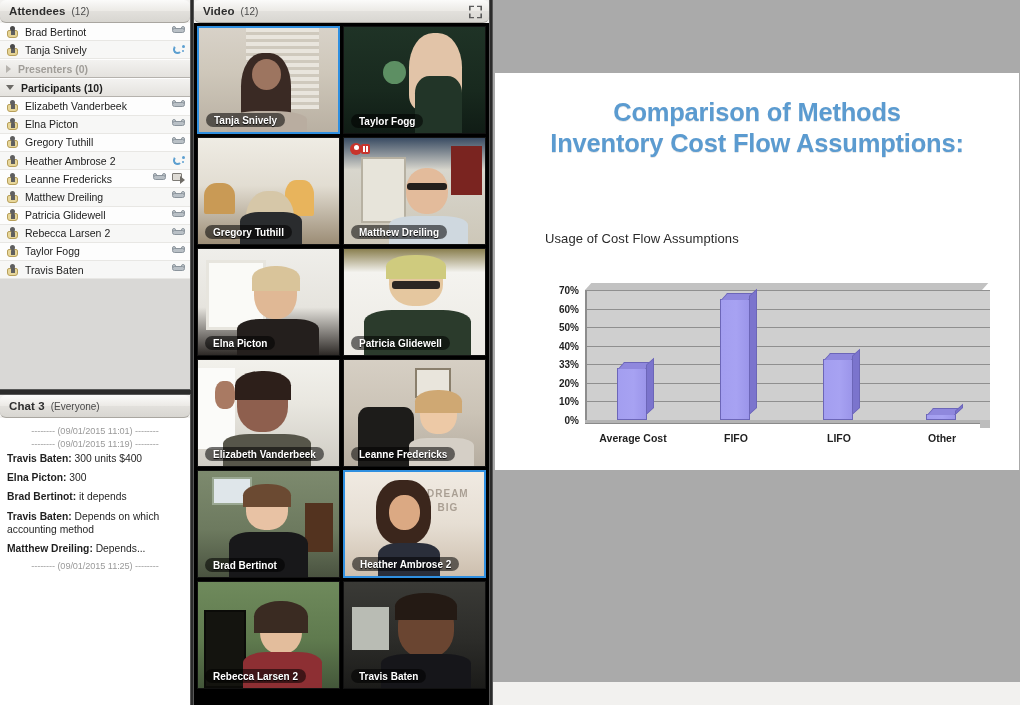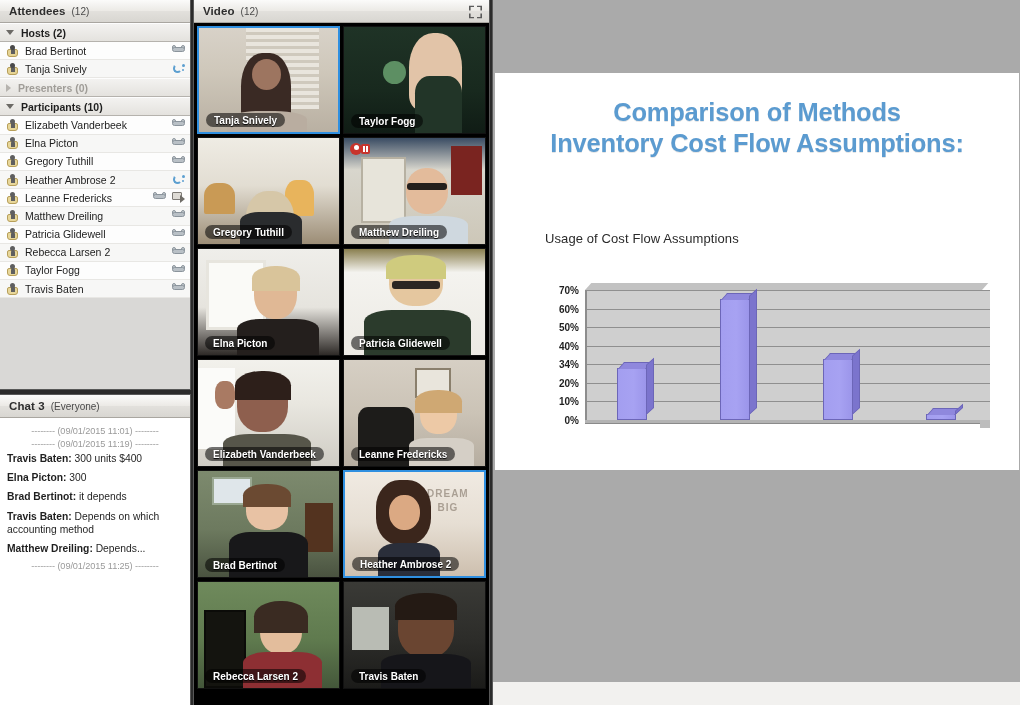--- a/index.html
+++ b/index.html
@@ -13,20 +13,21 @@
 
   
   .pod { position: absolute; background: #f2f1ef; border: 1px solid #585858; }
   .pod-header {
     height: 23px;
     background: linear-gradient(to bottom, #fbfbfa 0%, #eceae6 48%, #e2e0dc 52%, #d8d6d1 100%);
     border-bottom: 1px solid #a9a6a0;
     display: flex; align-items: center;
     padding: 0 6px 0 9px;
     position: relative;
+    border-radius: 6px;
   }
   .pod-title {
     font-size: 11.5px; color: #2e2e2e; font-weight: bold; letter-spacing: .1px;
     white-space: nowrap;
   }
   .pod-count { font-size: 10px; color: #4a4a4a; margin-left: 6px; font-weight: normal; }
   .maximize-btn {
     position: absolute; right: 7px; top: 50%; transform: translateY(-50%);
     width: 13px; height: 13px; cursor: pointer;
   }
@@ -211,24 +212,20 @@
 
 <div id="app">
 
   <div class="pod" id="attendees-pod">
     <div class="pod-header">
       <span class="pod-title">Attendees</span>
       <span class="pod-count">(12)</span>
     </div>
     <div class="att-body">
 
-      <div class="att-group">
-        <span class="tri open"></span>
-        <span>Hosts (2)</span>
-      </div>
 
       <div class="att-row">
         <span class="user-ico host">
             <span class="body"></span>
             <span class="torso"></span>
             <span class="head"></span>
           </span>
         <span class="att-name">Brad Bertinot</span>
         <span class="att-icons">
           <span class="phone-ico">
@@ -575,21 +572,21 @@
         </div>
 
         <div class="chart-wrap">
           <div class="chart-caption">Usage of Cost Flow Assumptions</div>
           <div class="plot">
             <div class="ylabels">
               <span style="top:0%">70%</span>
               <span style="top:14.3%">60%</span>
               <span style="top:28.6%">50%</span>
               <span style="top:42.9%">40%</span>
-              <span style="top:57.1%">34%</span>
+              <span style="top:57.1%">33%</span>
               <span style="top:71.4%">20%</span>
               <span style="top:85.7%">10%</span>
               <span style="top:100%">0%</span>
             </div>
             <div class="plot-top-face"></div>
             <div class="plotarea">
               <div class="gl" style="top:0%"></div>
               <div class="gl" style="top:14.3%"></div>
               <div class="gl" style="top:28.6%"></div>
               <div class="gl" style="top:42.9%"></div>
@@ -610,20 +607,26 @@
                 </div>
               <div class="bar" style="left:339px;height:6px">
                   <span class="top"></span>
                   <span class="side"></span>
                 </div>
             </div>
             <div class="axisline">
                 <span class="front"></span>
                 <span class="side"></span>
               </div>
+            <div class="xlabels">
+              <span style="left:48px">Average Cost</span>
+              <span style="left:151px">FIFO</span>
+              <span style="left:254px">LIFO</span>
+              <span style="left:357px">Other</span>
+            </div>
           </div>
         </div>
 
       </div>
     </div>
   </div>
 
 </div>
 
 </body></html>

